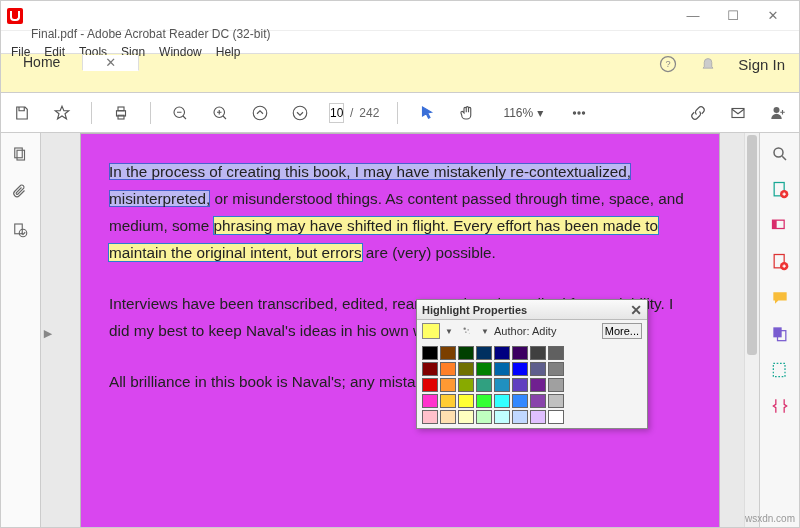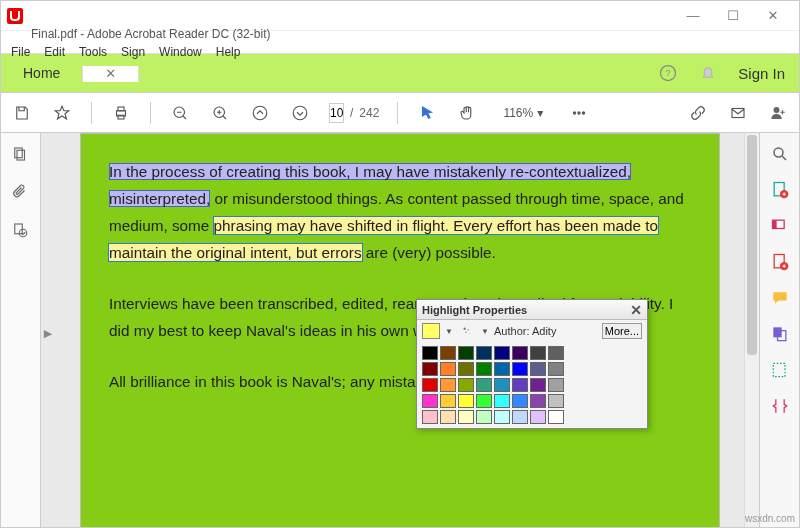--- a/index.html
+++ b/index.html
@@ -5,21 +5,21 @@
   * { box-sizing: border-box; margin: 0; padding: 0; font-family: "Segoe UI", Arial, sans-serif; }
   body { width: 800px; height: 528px; background: #fff; overflow: hidden; border: 1px solid #ccc; position: relative; }
   .titlebar { height: 30px; display: flex; align-items: center; padding: 0 6px; background: #fff; border-bottom: 1px solid #eee;}
   .titlebar .acro-icon { width: 16px; height: 16px; background: #e00; border-radius: 2px; margin-right: 8px; position: relative;}
   .titlebar .acro-icon::after{content:"";position:absolute;inset:3px;border:2px solid #fff;border-top:none;border-radius:0 0 4px 4px;}
   .titlebar .title { font-size: 12px; color: #555; margin-top: 36px; }
   .winbtns { margin-left: auto; display: flex; }
   .winbtn { width: 40px; height: 30px; display:flex;align-items:center;justify-content:center;color:#777;font-size:13px;}
   .menubar { height: 22px; display:flex; align-items:center; gap:14px; padding: 0 10px; font-size:12px; color:#333;}
   .menubar span{cursor:default;margin-top:19px;}
-  .tabrow { height: 40px; background:#bef264; border-top:1px solid #ddd; border-bottom:1px solid #ccc; display:flex; align-items:center;}
+  .tabrow { height: 40px; background:#fef9c3; border-top:1px solid #ddd; border-bottom:1px solid #ccc; display:flex; align-items:flex-start;}
   .tab { padding:0 22px; display:flex; align-items:center; font-size:14px; color:#333; border-right:1px solid #ddd;}
   .tab.doc { background:#fff; border-bottom:1px solid #fff; position:relative; top:1px; display:flex; gap:10px; align-items:center;}
   .tab.doc .x{color:#777;font-size:13px;}
   .tabrow .spacer{flex:1;}
   .tabrow .right{display:flex;align-items:center;gap:20px;padding:0 14px;color:#666;}
   .ricon{width:20px;height:20px;display:flex;align-items:center;justify-content:center;font-size:16px;}
   .signin{font-size:15px;color:#333;}
   .toolbar { height: 40px; border-bottom:1px solid #ccc; display:flex; align-items:center; padding:0 10px; gap:18px; color:#555;}
   .tbicon{width:22px;height:22px;display:flex;align-items:center;justify-content:center;}
   .tbicon svg{width:18px;height:18px;stroke:#555;fill:none;stroke-width:1.5;}
@@ -28,21 +28,21 @@
   .pagebox input{width:15px;height:20px;border:1px solid #ccc;text-align:center;font-size:12px;}
   .zoomdd{display:flex;align-items:center;border:1px solid transparent;padding:2px 6px;font-size:12px;color:#555;gap:4px;}
   .toolbar .flexs{flex:1;}
   .content{display:flex;height:396px;}
   .leftrail{width:40px;border-right:1px solid #ccc;background:#fafafa;display:flex;flex-direction:column;align-items:center;padding-top:12px;gap:18px;}
   .leftrail .ic{width:20px;height:20px;color:#666;}
   .leftrail .ic svg{width:18px;height:18px;stroke:#666;fill:none;stroke-width:1.5;}
   .rightrail{width:40px;border-left:1px solid #ccc;background:#f7f7f7;display:flex;flex-direction:column;align-items:center;padding-top:10px;gap:14px;}
   .rightrail .ri{width:22px;height:22px;display:flex;align-items:center;justify-content:center;}
   .docarea{flex:1;background:#e9e9e9;display:flex;justify-content:center;overflow:hidden;position:relative;}
-  .page{width:640px;background:#84cc16;margin-top:0;border:1px solid #bbb;padding:24px 28px 60px 28px;font-family:Georgia,serif;font-size:15.3px;line-height:27px;color:#222;position:relative;}
+  .page{width:640px;background:#d946ef;margin-top:0;border:1px solid #bbb;padding:24px 28px 60px 28px;font-family:Georgia,serif;font-size:15.3px;line-height:27px;color:#222;position:relative;}
   .hl-blue{background:#bdb8f3;box-shadow:0 0 0 1px #4a5fd0 inset;}
   .hl-yellow{background:#fbf49b;}
   .ybox{outline:1px solid #2a7dd1;}
   .para2{margin-top:24px;}
   .popup{position:absolute;left:415px;top:298px;width:232px;background:#f4f4f4;border:1px solid #888;box-shadow:2px 2px 6px rgba(0,0,0,.25);font-family:"Segoe UI",Arial,sans-serif;}
   .pop-title{height:20px;background:linear-gradient(#fafafa,#e6e6e6);border-bottom:1px solid #bbb;display:flex;align-items:center;font-size:11px;font-weight:bold;padding:0 5px;color:#333;}
   .pop-title .close{margin-left:auto;font-size:14px;color:#555;cursor:pointer;}
   .pop-row{display:flex;align-items:center;padding:3px 5px;gap:4px;font-size:11px;color:#333;}
   .swatch-main{width:18px;height:16px;background:#ffff66;border:1px solid #888;}
   .dd{width:10px;font-size:8px;color:#555;text-align:center;}

